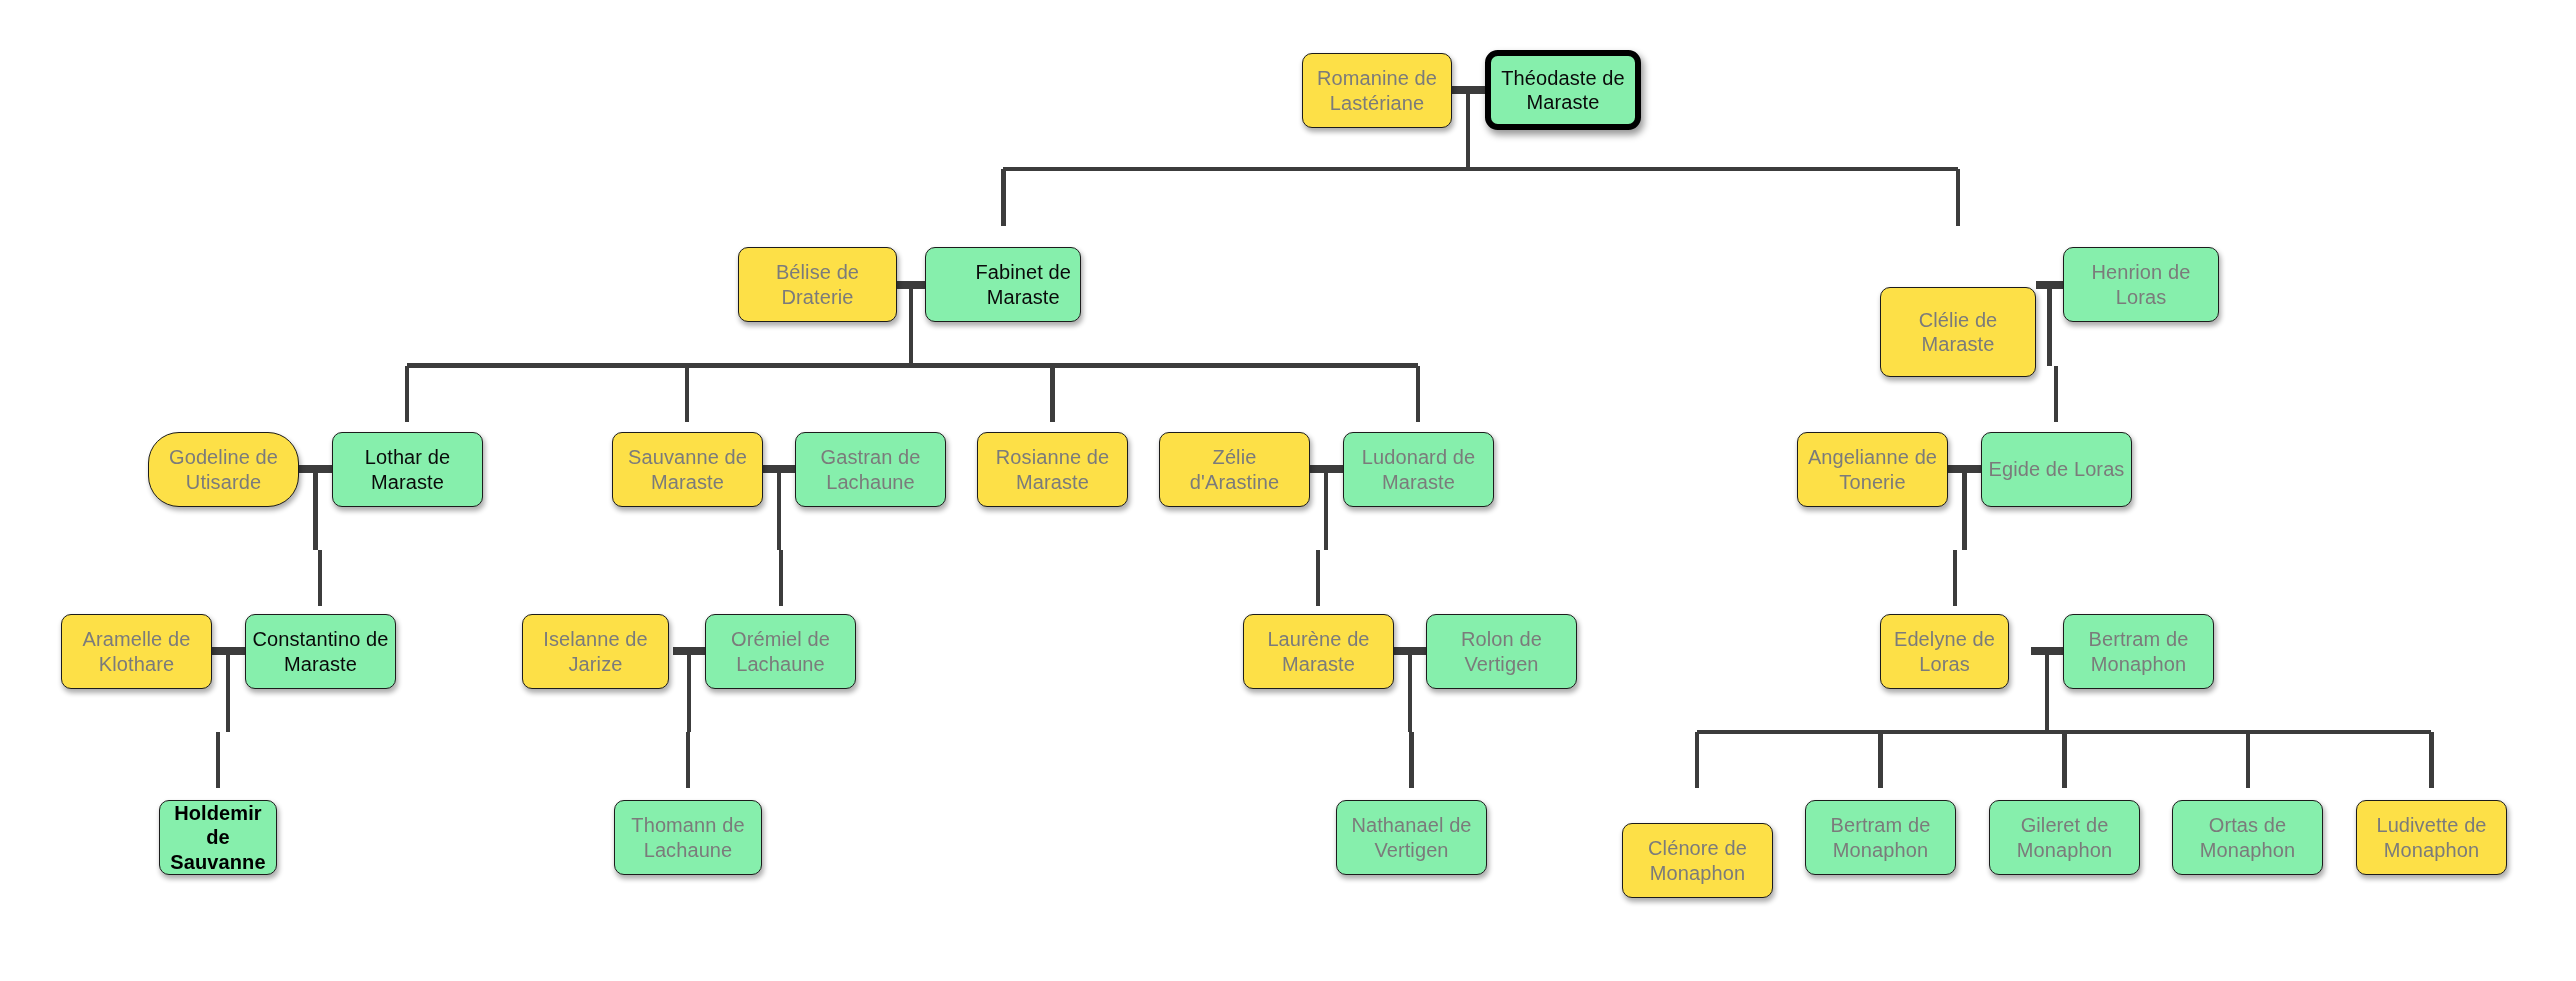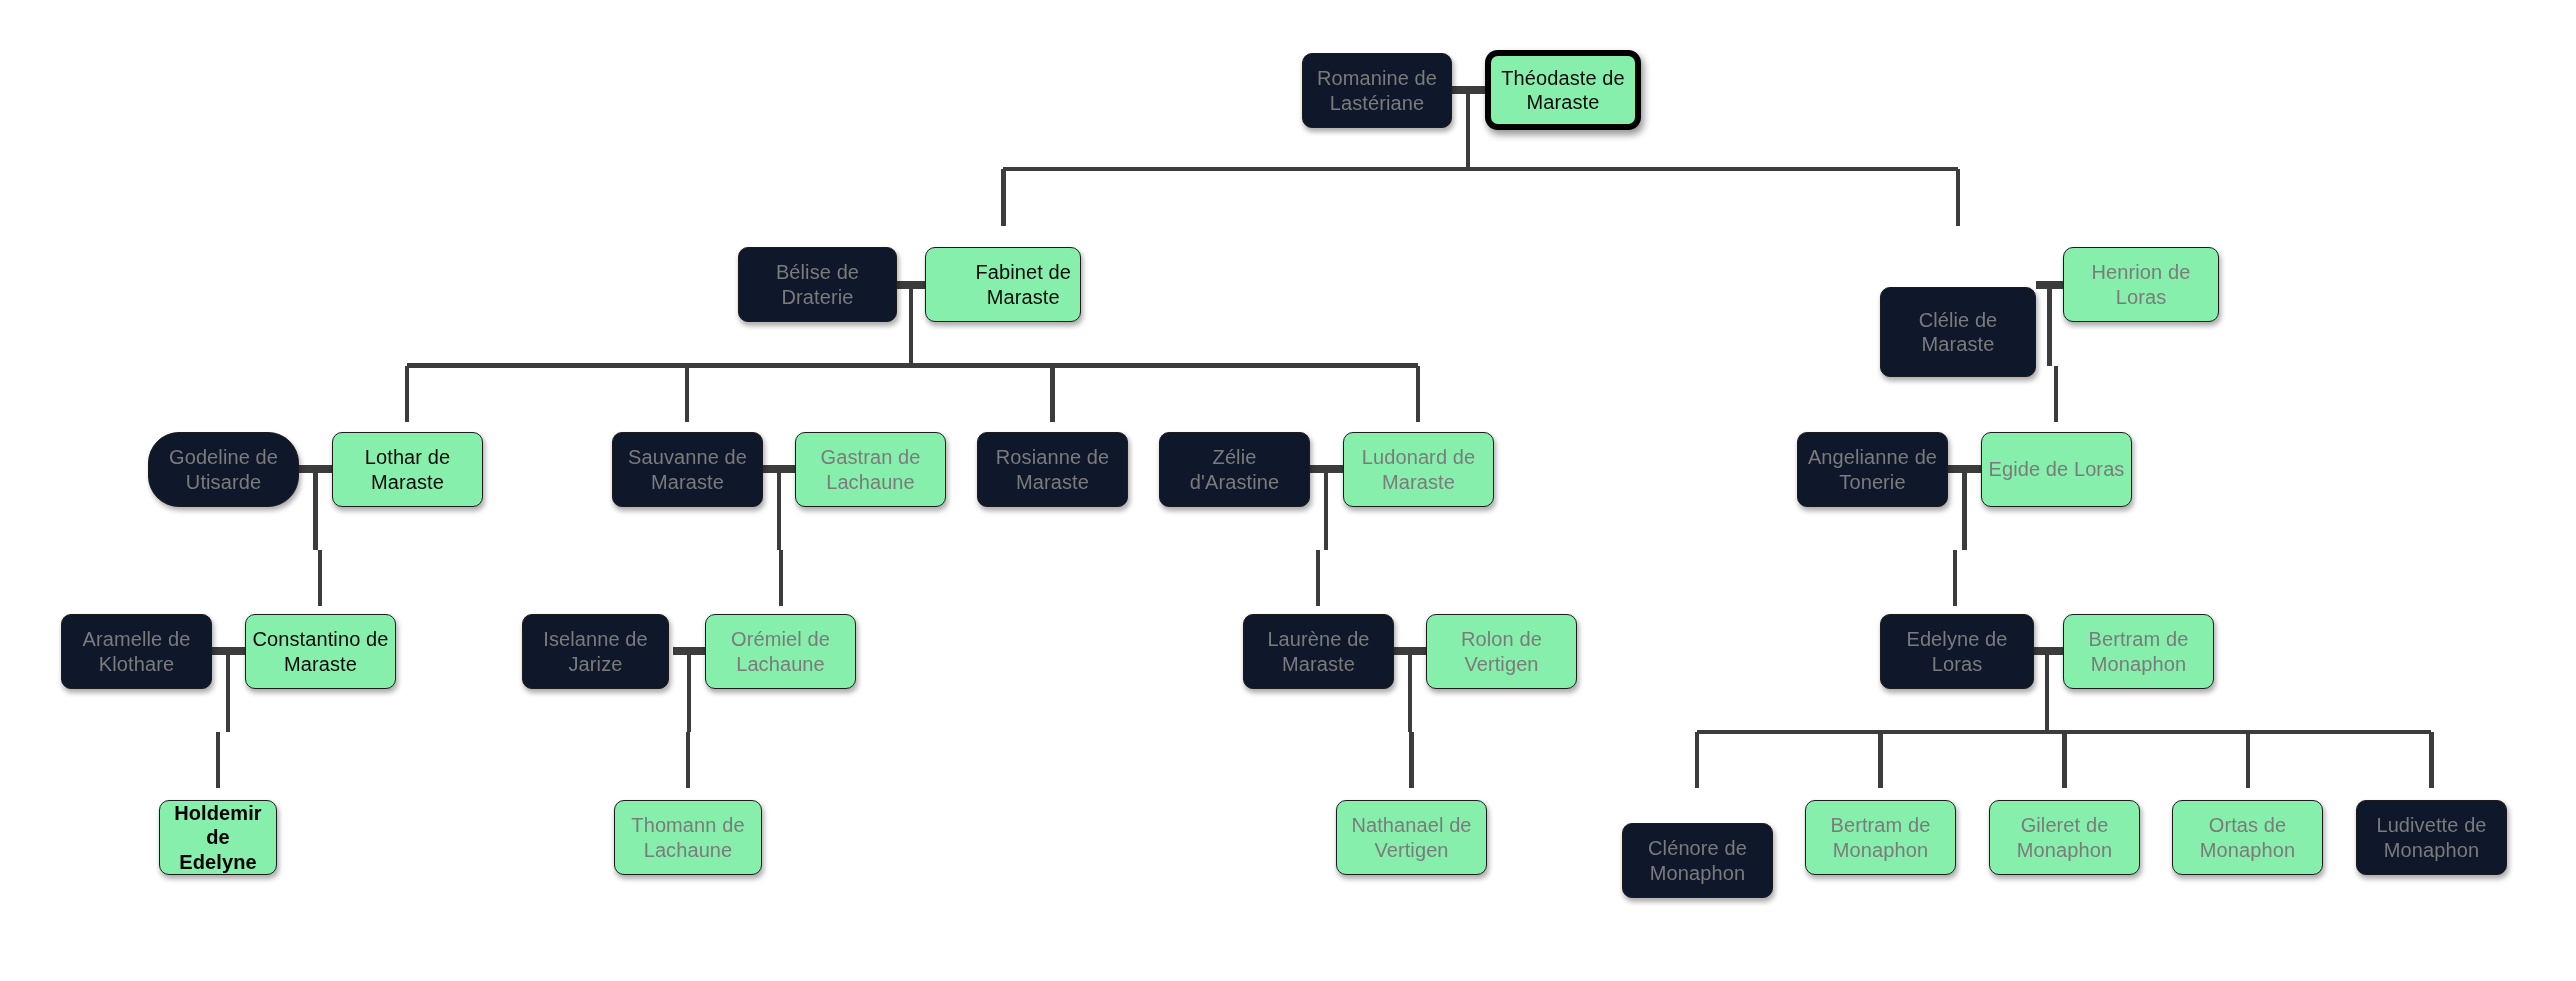--- a/index.html
+++ b/index.html
@@ -23,21 +23,21 @@
     justify-content:center;
     text-align:center;
     line-height:1.22;
     font-size:20px;
     letter-spacing:0.1px;
     padding:3.6px 5.5px;
     box-shadow:1.8px 3.6px 5.5px rgba(0,0,0,.32);
     z-index:5;
   }
   .node span{display:block;}
-  .female{background:#0f172a;}
+  .female{background:#fde047;}
   .male{background:#86efac;}
   .dim{color:#7b7b7b;}
   .dark{color:#0a0a0a;}
   .bold{font-weight:bold;color:#000000;}
   .focus{
     border:6.4px solid #000000;
     border-radius:12.7px;
     box-shadow:2.7px 4.5px 7.3px rgba(0,0,0,.40);
   }
 </style>
@@ -148,28 +148,28 @@
       </div>
       <div class="node male dim" style="left: 705px; top: 614px; width: 151px; height: 75px;">
         <span>Orémiel de Lachaune</span>
       </div>
       <div class="node female dim" style="left: 1243px; top: 614px; width: 151px; height: 75px;">
         <span>Laurène de Maraste</span>
       </div>
       <div class="node male dim" style="left: 1426px; top: 614px; width: 151px; height: 75px;">
         <span>Rolon de Vertigen</span>
       </div>
-      <div class="node female dim" style="left: 1880px; top: 614px; width: 154px; height: 75px;">
+      <div class="node female dim" style="left: 1880px; top: 614px; width: 129px; height: 75px;">
         <span>Edelyne de Loras</span>
       </div>
       <div class="node male dim" style="left: 2063px; top: 614px; width: 151px; height: 75px;">
         <span>Bertram de Monaphon</span>
       </div>
       <div class="node male bold" style="left: 159px; top: 800px; width: 118px; height: 75px;">
-        <span>Holdemir de Edelyne</span>
+        <span>Holdemir de Sauvanne</span>
       </div>
       <div class="node male dim" style="left: 614px; top: 800px; width: 148px; height: 75px;">
         <span>Thomann de Lachaune</span>
       </div>
       <div class="node male dim" style="left: 1336px; top: 800px; width: 151px; height: 75px;">
         <span>Nathanael de Vertigen</span>
       </div>
       <div class="node female dim" style="left: 1622px; top: 800px; width: 151px; height: 75px; margin-top: 23px;">
         <span>Clénore de Monaphon</span>
       </div>

